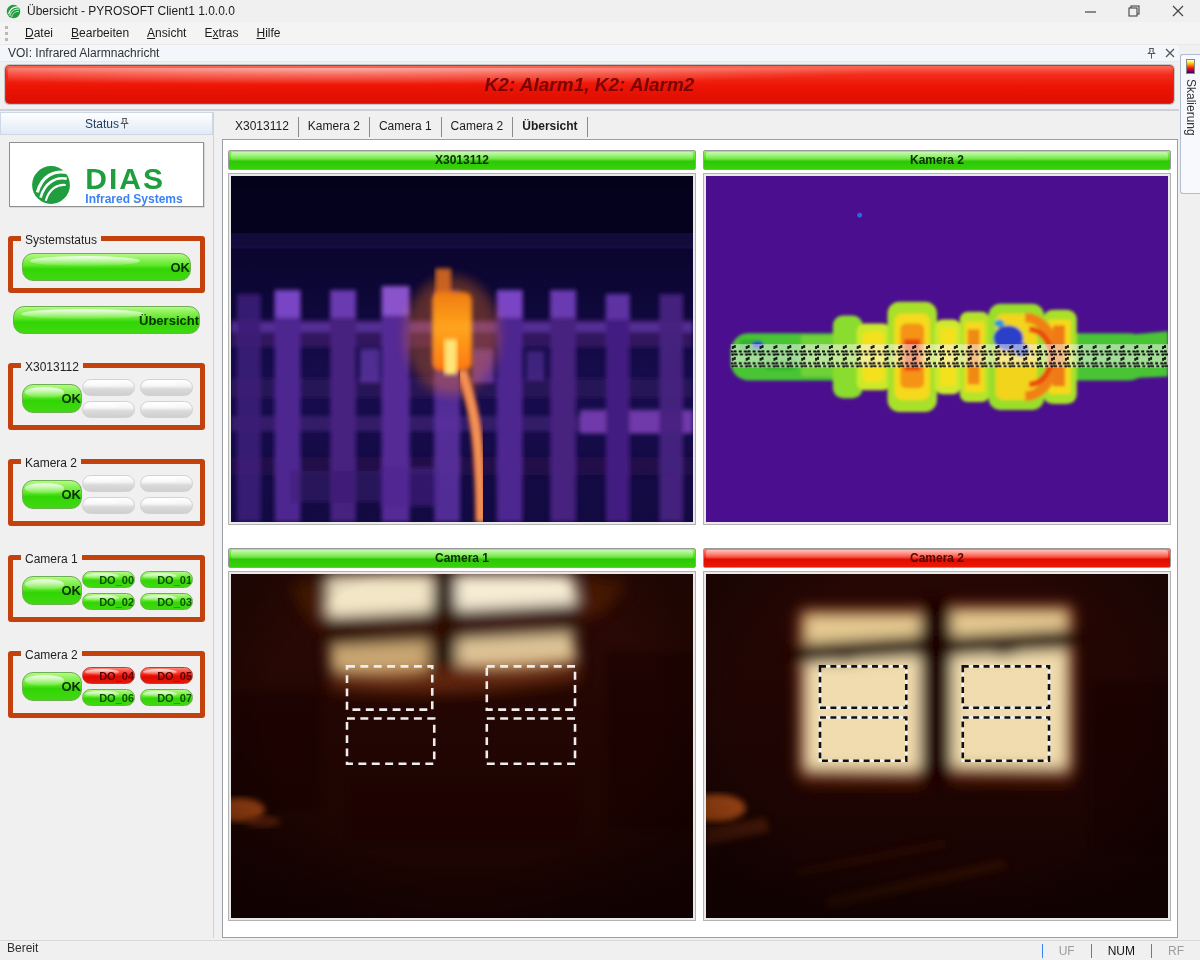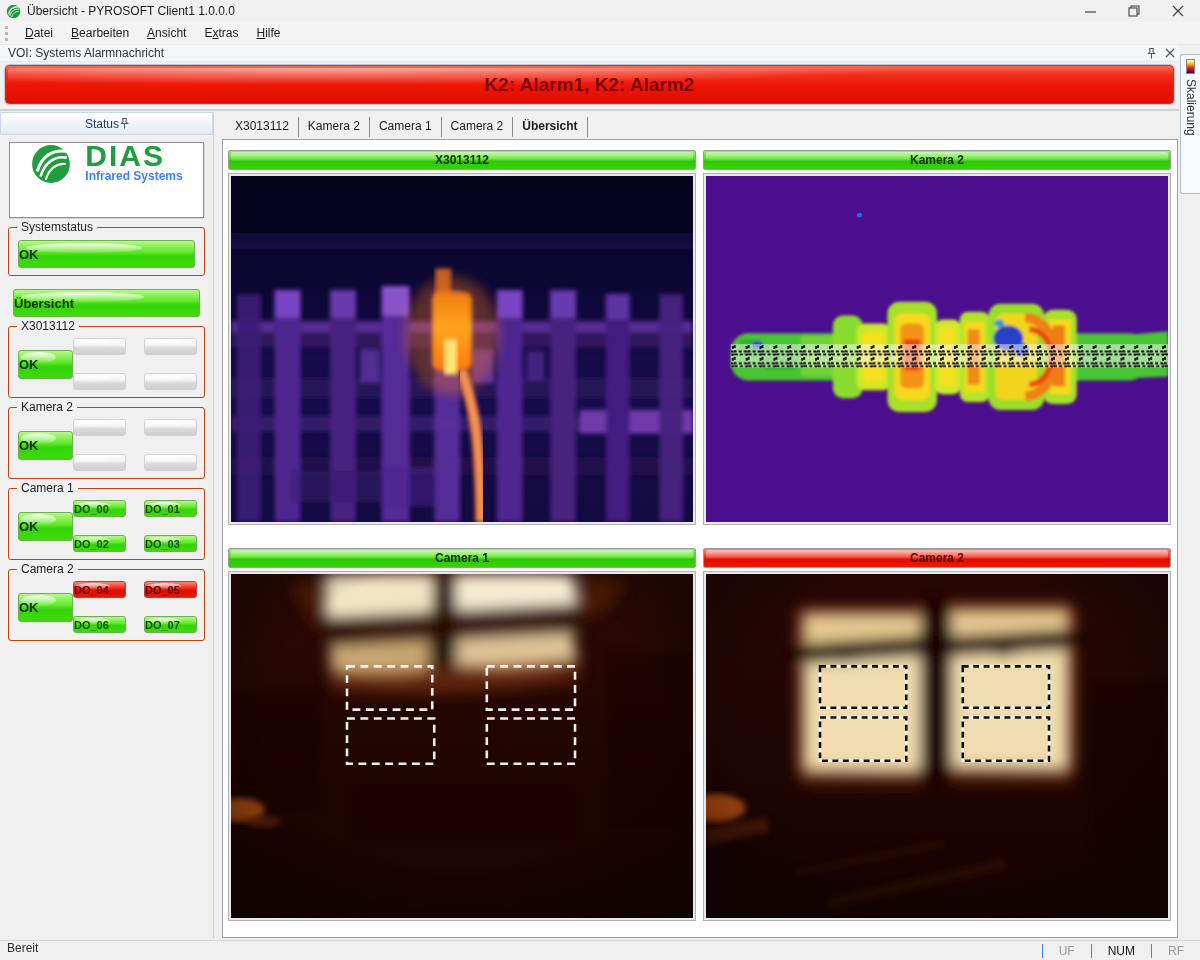--- a/index.html
+++ b/index.html
@@ -27,65 +27,65 @@
 
   
   .dock { position:absolute; top:45px; left:0; width:1179px; height:66px;
     background:#f0f0f0; border-bottom:2px solid #cdd2da; }
   .dock-header { height:17px; background:#f3f6fb; display:flex; align-items:center;
     padding:0 4px 0 8px; color:#333; border-bottom:1px solid #e4e9f2; }
   .dock-header-icons { margin-left:auto; display:flex; gap:8px; align-items:center; }
   .alarm-banner { margin:3px 5px 12px; height:39px; border-radius:4px; position:relative;
     background:linear-gradient(180deg,#fa6a58 0%,#f42f1d 22%,#ec1405 55%,#dd0f02 100%);
     border:1px solid #b93b30; box-shadow:0 0 0 1px #c6c6c6;
-    display:flex; align-items:center; justify-content:center; }
+    display:flex; align-items:center; justify-content:center;font-style:italic; }
   .alarm-banner::before { content:""; position:absolute; left:2px; right:2px; top:2px; height:55%;
     border-radius:3px;
     background:radial-gradient(ellipse 70% 120% at 28% 0%, rgba(255,255,255,.50), rgba(255,255,255,0) 70%); }
   .alarm-text { position:relative; font-size:19px; font-weight:bold; color:#7a0505; }
 
   
   .right-strip { position:absolute; top:45px; right:0; width:21px; bottom:20px; background:#f0f0f0; }
   .v-tab { position:absolute; top:9px; right:0; width:20px; height:140px;
     background:#f7f9fc; border:1px solid #b3bdd0; border-right:none; border-radius:3px 0 0 3px;
     display:flex; flex-direction:column; align-items:center; gap:5px; padding-top:4px; }
   .colorbar-icon { width:9px; height:15px; border:1px solid #888;
     background:linear-gradient(180deg,#ffffff 0%,#ffe000 22%,#ff7a00 42%,#ff1400 62%,#90006e 82%,#26004e 100%); }
   .v-tab-label { writing-mode:vertical-rl; font-size:12px; color:#333; }
 
   
   .sidebar { position:absolute; top:112px; left:0; width:214px; height:826px;
     background:#f0f0f0; border-right:1px solid #d2d2d2; }
   .sidebar-header { height:23px; background:linear-gradient(180deg,#fdfeff 0%,#e2eaf6 100%);
     border:1px solid #cdd7e6; display:flex; align-items:center; padding:0 6px 0 8px;
     color:#20405f; justify-content:center; }
-  .logo-box { margin:7px 9px 0; height:76px; background:#fff; border:1px solid #8f8f8f;
-    box-shadow:1px 1px 0 #d9d9d9; display:flex; align-items:flex-start; justify-content:center; gap:13px; }
+  .logo-box { margin:7px 9px 0; height:65px; background:#fff; border:1px solid #8f8f8f;
+    box-shadow:1px 1px 0 #d9d9d9; display:flex; align-items:flex-end; justify-content:center; gap:13px; }
   .logo-dias { font-size:30px; font-weight:bold; color:#1f9d3f; letter-spacing:2px; line-height:26px; }
   .logo-sub { font-size:12px; font-weight:bold; color:#3b82f6; text-align:right; }
 
-  .sgroup { margin:9px 8px 0; border:1px solid #c2410c; border-radius:3px; position:relative;
+  .sgroup { margin:29px 8px 0; border:5px solid #c2410c; border-radius:3px; position:relative;
     padding:9px 5px 5px; }
   .sgroup-label { position:absolute; top:-8px; left:8px; background:#f0f0f0; padding:0 4px; color:#222; }
   .sgroup-body { display:flex; align-items:center; justify-content:space-between; padding:2px 2px 2px 4px; }
 
-  .btn { border:1px solid #6fae52; border-radius:3px; font-weight:bold; position:relative;
-    display:flex; align-items:center; justify-content:flex-start; overflow:hidden; }
+  .btn { border:1px solid #6fae52; border-radius:11px; font-weight:bold; position:relative;
+    display:flex; align-items:center; justify-content:flex-end; overflow:hidden; }
   .btn::before { content:""; position:absolute; left:4%; right:30%; top:6%; height:42%;
     border-radius:50%; background:linear-gradient(180deg,rgba(255,255,255,.85),rgba(255,255,255,.05)); }
   .btn > span { position:relative; }
   .btn.green { background:linear-gradient(180deg,#b4fa86 0%,#60e92a 42%,#32d506 58%,#40d910 100%); color:#073000; }
   .btn.red   { background:linear-gradient(180deg,#ff8576 0%,#f5271a 42%,#de0c00 58%,#e91707 100%);
                border-color:#b04438; color:#5c0000; }
   .btn.empty { background:linear-gradient(180deg,#ffffff 0%,#f4f4f4 40%,#dadada 60%,#cfcfcf 100%);
                border-color:#d2d2d2; }
   .btn-wide { height:28px; margin:3px 4px 2px; font-size:13px; }
   .ok-btn { width:64px; height:29px; font-size:13px; }
   .uebersicht-btn { margin:13px 13px 0; height:28px; font-size:13px; color:#0a2400; }
-  .do-grid { display:grid; grid-template-columns:53px 53px; grid-auto-rows:17px; gap:18px; }
+  .do-grid { display:grid; grid-template-columns:53px 53px; grid-auto-rows:17px; gap:5px; }
   .btn-do { font-size:11px; }
   .btn-do.green { color:#0b5200; }
   .btn-do.red { color:#5c0000; }
 
   
   .main { position:absolute; left:220px; top:112px; width:959px; height:826px; }
   .tabrow { height:25px; display:flex; align-items:flex-end; padding-left:6px; }
   .tab { padding:3px 9px 4px; border-right:1px solid #8a8a8a; color:#1c1c1c; line-height:13px; }
   .tab.active { font-weight:bold; }
   .contentbox { position:absolute; left:2px; top:27px; right:1px; bottom:0;
@@ -150,21 +150,21 @@
   <span class="menu-grip"></span>
   <span class="menu-item"><u>D</u>atei</span>
   <span class="menu-item"><u>B</u>earbeiten</span>
   <span class="menu-item"><u>A</u>nsicht</span>
   <span class="menu-item">E<u>x</u>tras</span>
   <span class="menu-item"><u>H</u>ilfe</span>
 </div>
 
 <div class="dock">
   <div class="dock-header">
-    <span>VOI: Systems Alarmnachricht</span>
+    <span>VOI: Infrared Alarmnachricht</span>
     <span class="dock-header-icons">
       <svg width="11" height="13" viewBox="0 0 12 13">
         <path d="M4 1h4l-.5 3.4L9.4 6.4H2.6L4.5 4.4z" fill="none" stroke="#555" stroke-width="1.1"></path>
         <line x1="6" y1="6.5" x2="6" y2="12" stroke="#555" stroke-width="1.1"></line>
       </svg>
       <svg width="10" height="10" viewBox="0 0 10 10">
         <path d="M1 1 L9 9 M9 1 L1 9" stroke="#555" stroke-width="1.3"></path>
       </svg>
     </span>
   </div>

